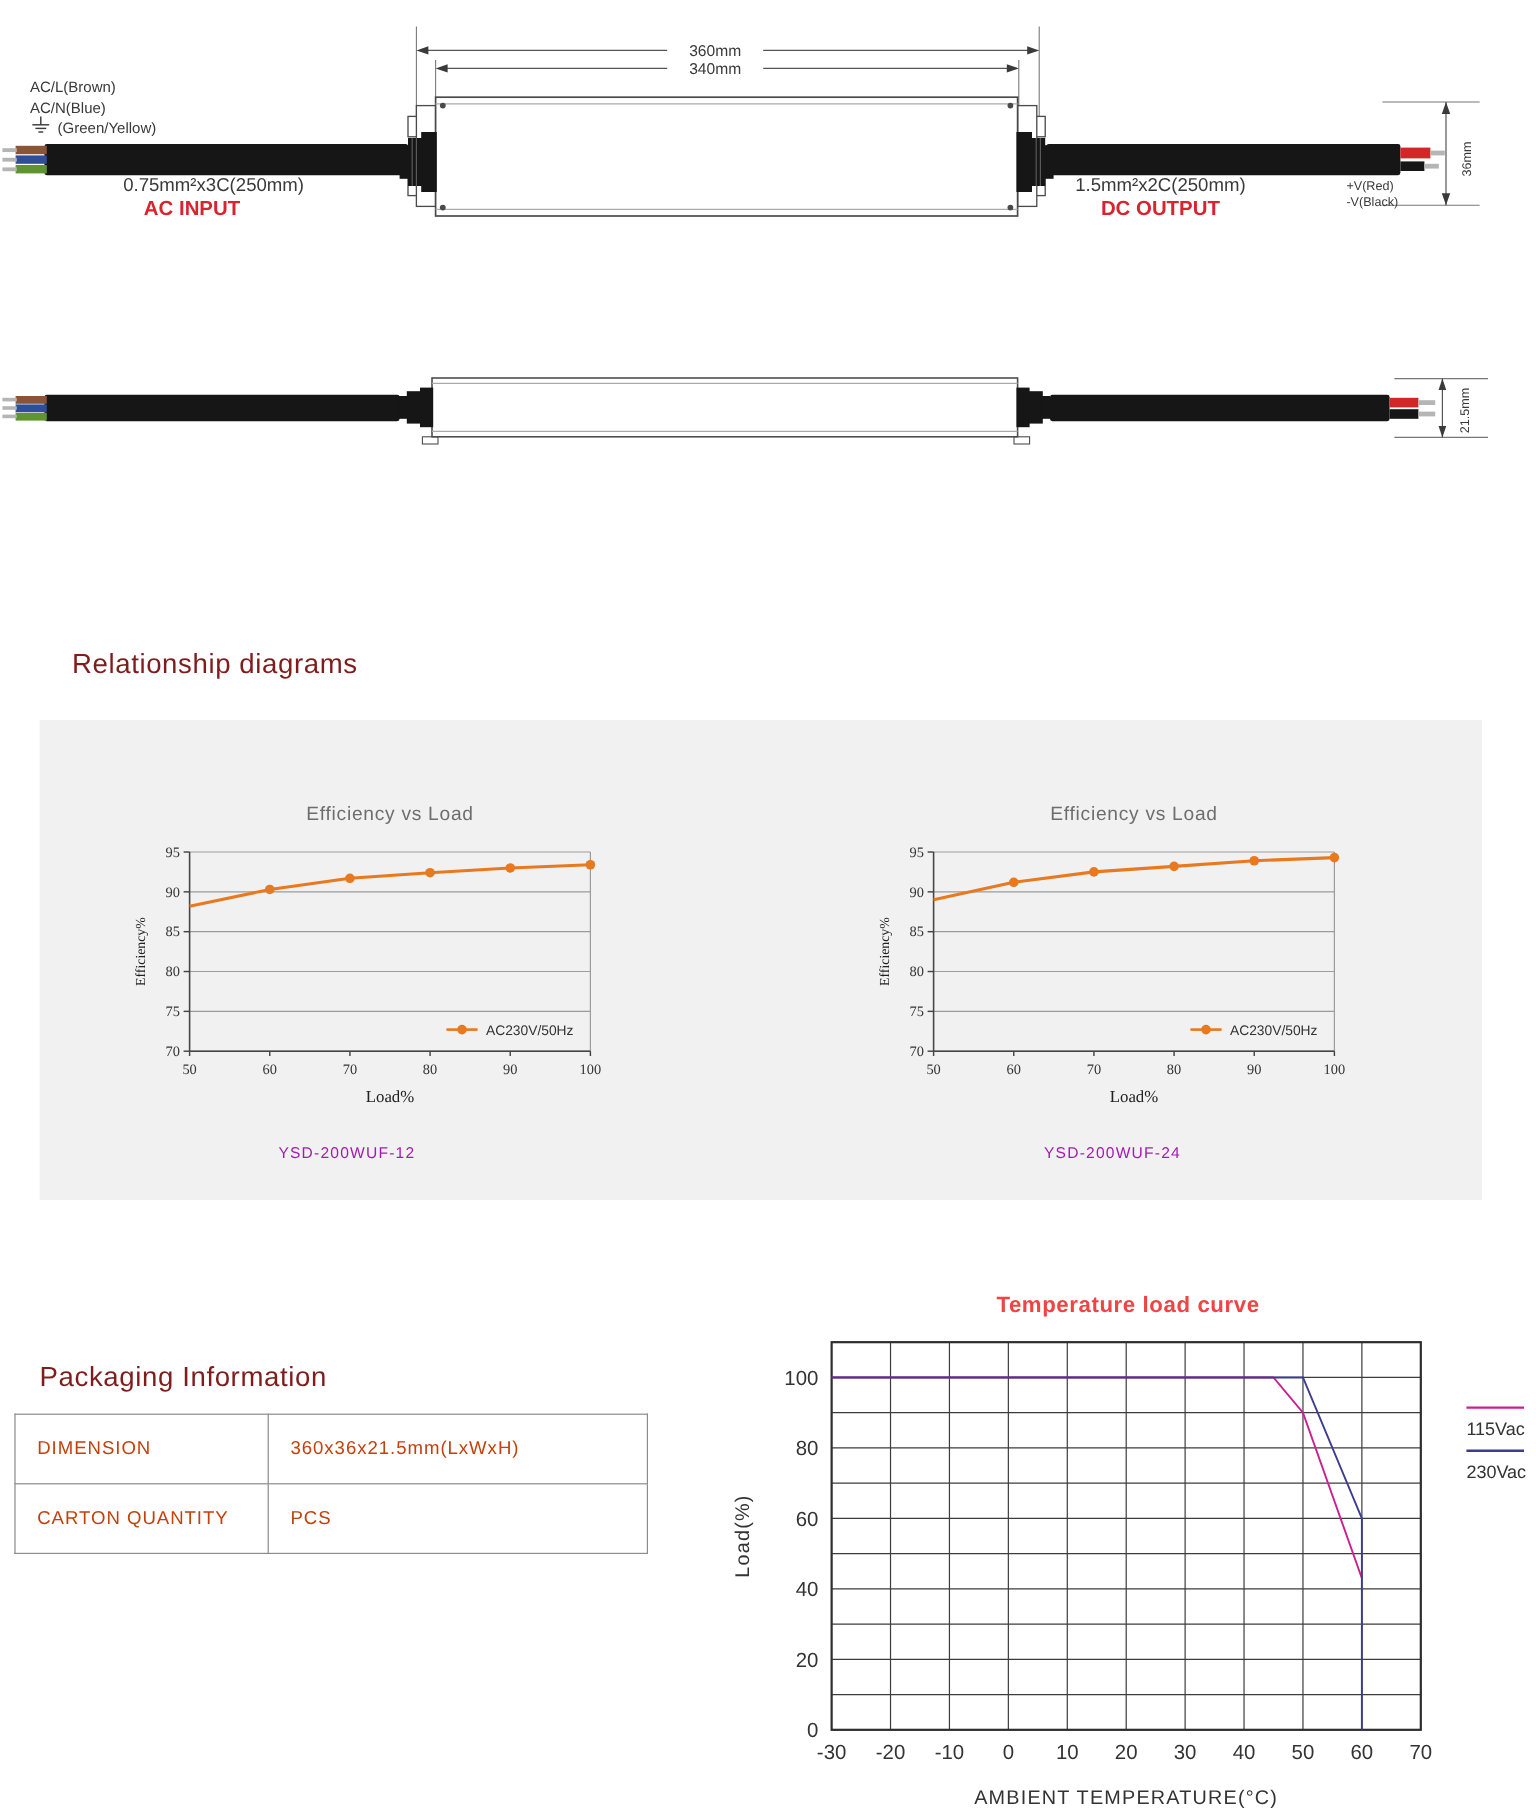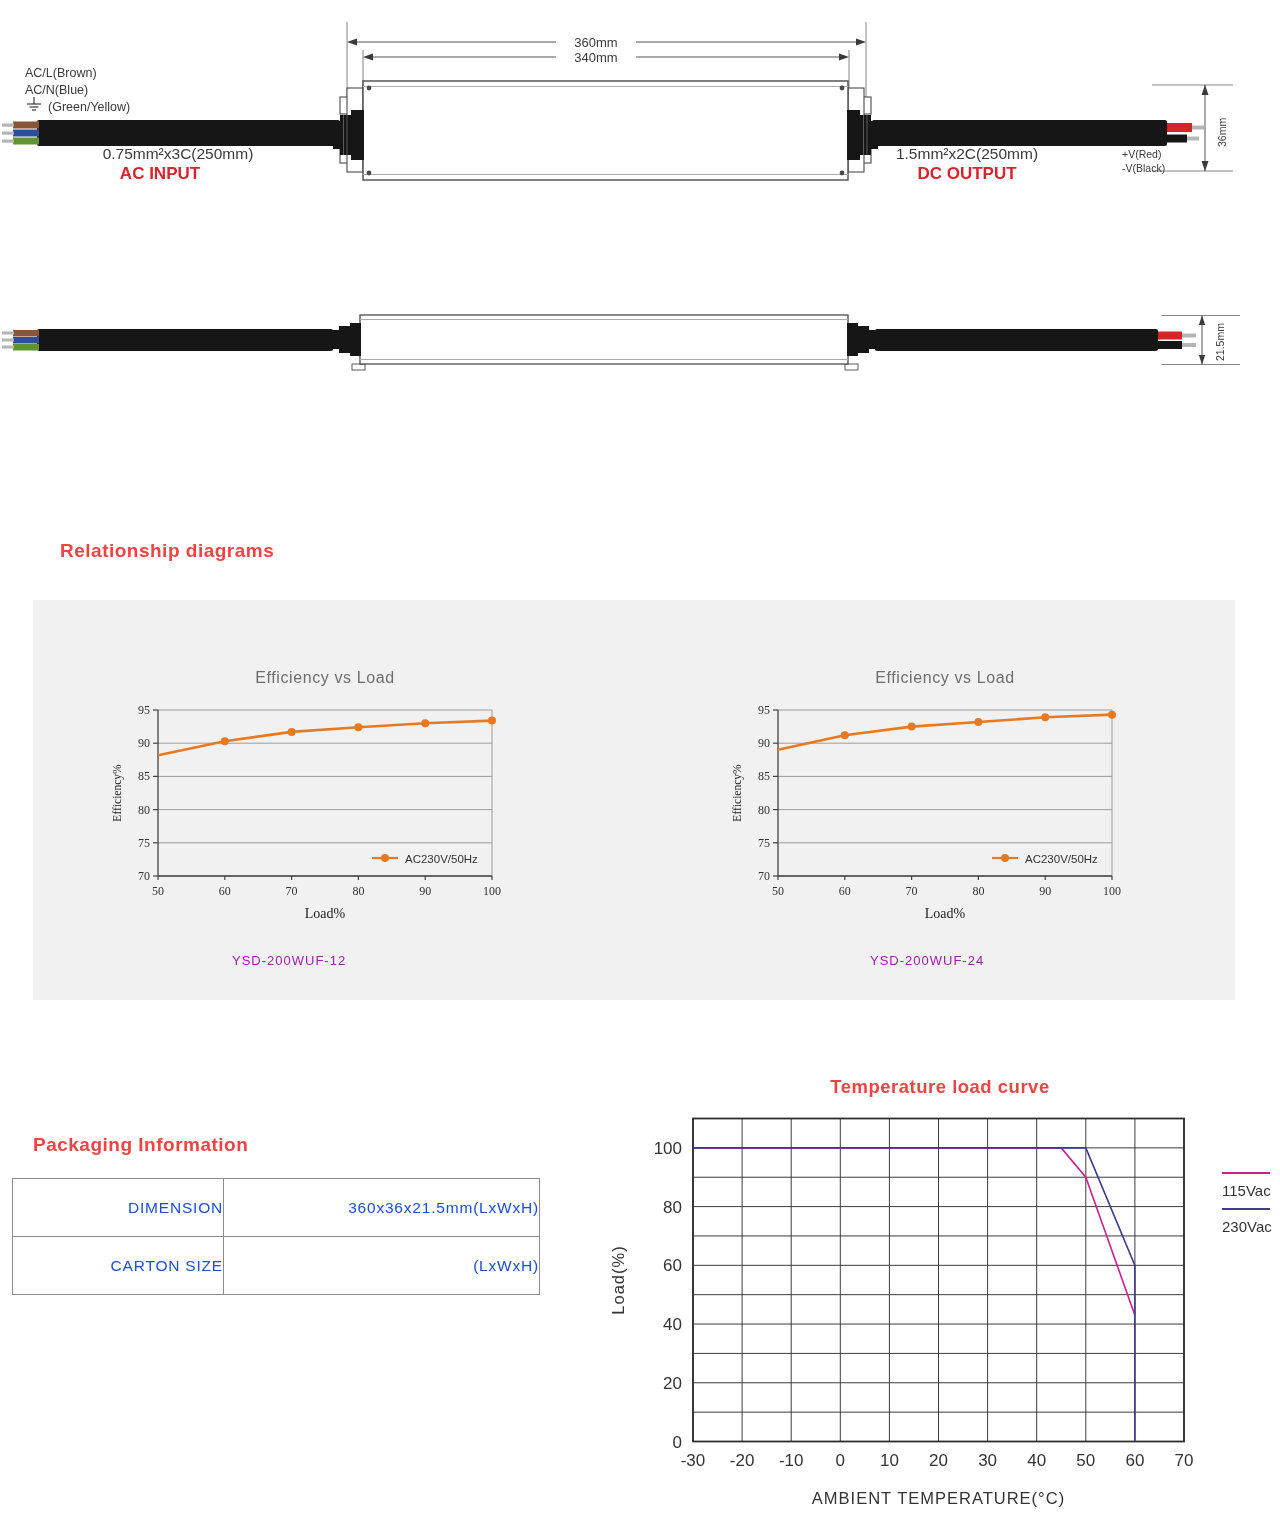--- a/index.html
+++ b/index.html
@@ -4,33 +4,33 @@
 <style>
   html,body{margin:0;padding:0;background:#fff;}
   #page{position:relative;width:1280px;height:1514px;background:#fff;overflow:hidden;
         font-family:"Liberation Sans",sans-serif;color:#3a3a3a;}
   svg text{font-family:"Liberation Sans",sans-serif;}
   .mech-label{font-size:12.5px;fill:#3a3a3a;}
   .mech-cable{font-size:15.5px;fill:#3a3a3a;}
   .mech-io{font-size:17px;font-weight:bold;fill:#d9232e;}
   .mech-dim{font-size:13px;fill:#3a3a3a;}
   .mech-dim-small{font-size:10.5px;fill:#3a3a3a;}
-  .section-heading{position:absolute;font-size:19px;font-weight:bold;color:#ef4444;letter-spacing:.5px;}
+  .section-heading{position:absolute;font-size:23px;font-weight:normal;color:#7f1d1d;letter-spacing:.5px;}
   #rel-panel{position:absolute;left:33px;top:600px;width:1202px;height:400px;background:#f1f1f2;}
   .eff-svg{position:absolute;top:655px;width:500px;height:285px;}
   .eff-title{font-size:16px;fill:#6e6e6e;letter-spacing:.6px;}
   .eff-tick{font-size:12px;fill:#333;font-family:"Liberation Serif",serif;}
   .eff-xlabel{font-size:14px;fill:#222;font-family:"Liberation Serif",serif;}
   .eff-ylabel{font-size:11.5px;fill:#222;font-family:"Liberation Serif",serif;}
   .eff-legend{font-size:11.5px;fill:#333;}
   .chart-caption{position:absolute;top:953px;font-size:13px;color:#a21caf;letter-spacing:1px;}
   #pkg-heading{left:33px;top:1134px;text-align:center;}
   #pkg-table{position:absolute;left:12px;top:1178px;width:528px;border-collapse:collapse;}
   #pkg-table td{border:1.2px solid #8c8c8c;height:57px;padding:0 0 0 18px;
-                font-size:15.5px;color:#1d4ed8;letter-spacing:.8px;vertical-align:middle;text-align:right;}
+                font-size:15.5px;color:#c2410c;letter-spacing:.8px;vertical-align:middle;}
   #pkg-table td.pkg-label{width:192px;}
   #temp-title{position:absolute;left:690px;top:1076px;width:500px;text-align:center;
               font-size:18.5px;font-weight:bold;color:#ef4444;letter-spacing:.5px;}
   .temp-tick{font-size:17px;fill:#333;}
   .temp-axis-label{font-size:16.5px;fill:#333;letter-spacing:1px;}
   .temp-legend{font-size:15px;fill:#333;}
 </style>
 </head>
 <body>
 
@@ -284,22 +284,22 @@
 
   <div class="section-heading" id="pkg-heading">Packaging Information</div>
 
   <table id="pkg-table">
     <tbody>
       <tr>
         <td class="pkg-label">DIMENSION</td>
         <td>360x36x21.5mm(LxWxH)</td>
       </tr>
       <tr>
-        <td class="pkg-label">CARTON SIZE</td>
-        <td>(LxWxH)</td>
+        <td class="pkg-label">CARTON QUANTITY</td>
+        <td>PCS</td>
       </tr>
     </tbody>
   </table>
 
   <div id="temp-title">Temperature load curve</div>
 
   <svg id="temp-chart" style="position:absolute;left:600px;top:1105px;" width="680" height="409" viewBox="0 0 680 409">
       <line x1="93" y1="13.5" x2="93" y2="336.5" stroke="#3c3c3c" stroke-width="1"></line>
       <line x1="142.1" y1="13.5" x2="142.1" y2="336.5" stroke="#3c3c3c" stroke-width="1"></line>
       <line x1="191.2" y1="13.5" x2="191.2" y2="336.5" stroke="#3c3c3c" stroke-width="1"></line>

